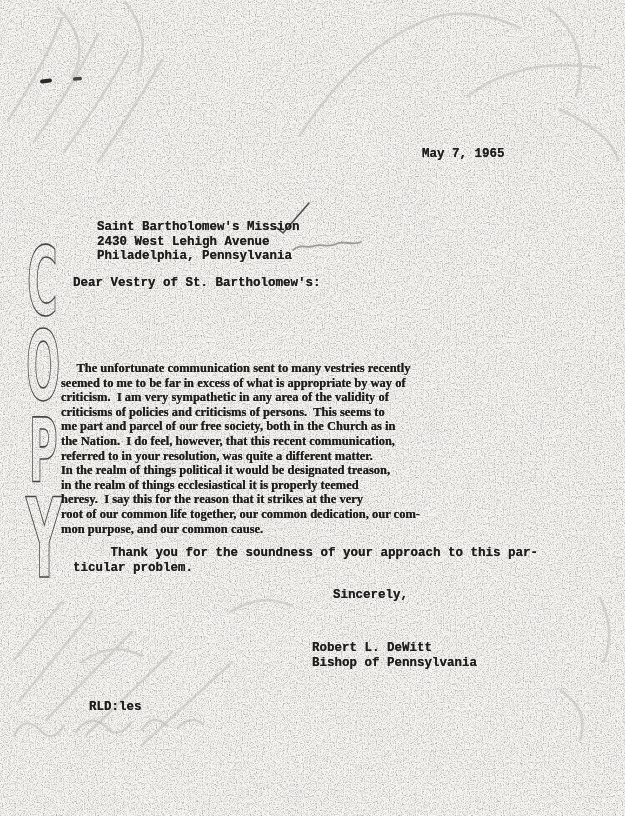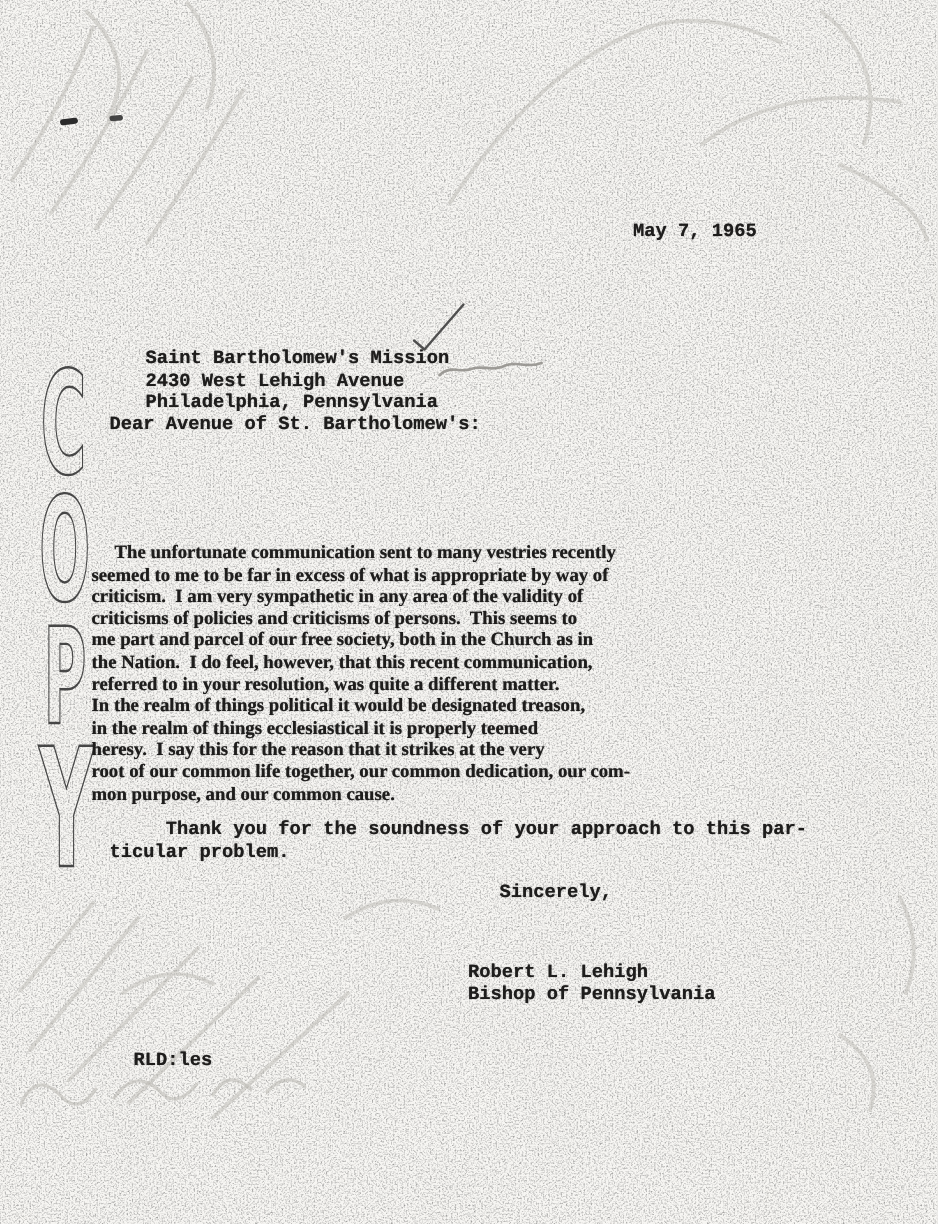--- a/index.html
+++ b/index.html
@@ -15,21 +15,21 @@
   .txt{
     position:absolute;
     margin:0;
     font:bold 12.5px/14.6px "Liberation Mono","DejaVu Sans Mono",monospace;
     color:#1e1d1c;
     white-space:pre;
     letter-spacing:0px;
     text-shadow:0 0 0.6px rgba(25,25,25,0.85);
   }
   .date-line      {left:422px; top:147px;}
-  .recipient      {left:73px;  top:232px;padding-left:24px;}
+  .recipient      {left:73px;  top:220px;padding-left:24px;}
   .salutation-line{left:73px;  top:276px;}
   .para-1         {left:73px;  top:304px;}
   .para-2         {left:61px;  top:361px;font-family:Liberation Serif, serif;}
   .para-3         {left:73px;  top:546px;}
   .closing-line   {left:309px; top:588px;margin-left:24px;}
   .signature      {left:312px; top:641px;}
   .reference-line {left:89px;  top:700px;}
 </style>
 </head>
 <body>
@@ -100,39 +100,39 @@
     <path d="M276,227 L283,233 L309,203" fill="none" stroke="#4f4f4f" stroke-width="1.6" stroke-linecap="round" stroke-linejoin="round"></path>
     <path d="M293,250 C301,243 307,249 314,246 C321,243 328,248 336,244 C344,240 352,246 361,242" fill="none" stroke="#8f8d88" stroke-width="1.8" stroke-linecap="round" opacity="0.85"></path>
   </svg>
 
   <div class="txt date-line">May 7, 1965</div>
 
   <pre class="txt recipient">Saint Bartholomew's Mission
 2430 West Lehigh Avenue
 Philadelphia, Pennsylvania</pre>
 
-  <div class="txt salutation-line">Dear Avenue of St. Bartholomew's:</div>
+  <div class="txt salutation-line">Dear Vestry of St. Bartholomew's:</div>
 
 
   <pre class="txt para-2">     The unfortunate communication sent to many vestries recently
 seemed to me to be far in excess of what is appropriate by way of
 criticism.  I am very sympathetic in any area of the validity of
 criticisms of policies and criticisms of persons.  This seems to
 me part and parcel of our free society, both in the Church as in
 the Nation.  I do feel, however, that this recent communication,
 referred to in your resolution, was quite a different matter.
 In the realm of things political it would be designated treason,
 in the realm of things ecclesiastical it is properly teemed
 heresy.  I say this for the reason that it strikes at the very
 root of our common life together, our common dedication, our com-
 mon purpose, and our common cause.</pre>
 
   <pre class="txt para-3">     Thank you for the soundness of your approach to this par-
 ticular problem.</pre>
 
   <div class="txt closing-line">Sincerely,</div>
 
-  <pre class="txt signature">Robert L. Lehigh
+  <pre class="txt signature">Robert L. DeWitt
 Bishop of Pennsylvania</pre>
 
   <div class="txt reference-line">RLD:les</div>
 
 </div>
 
 </body></html>

